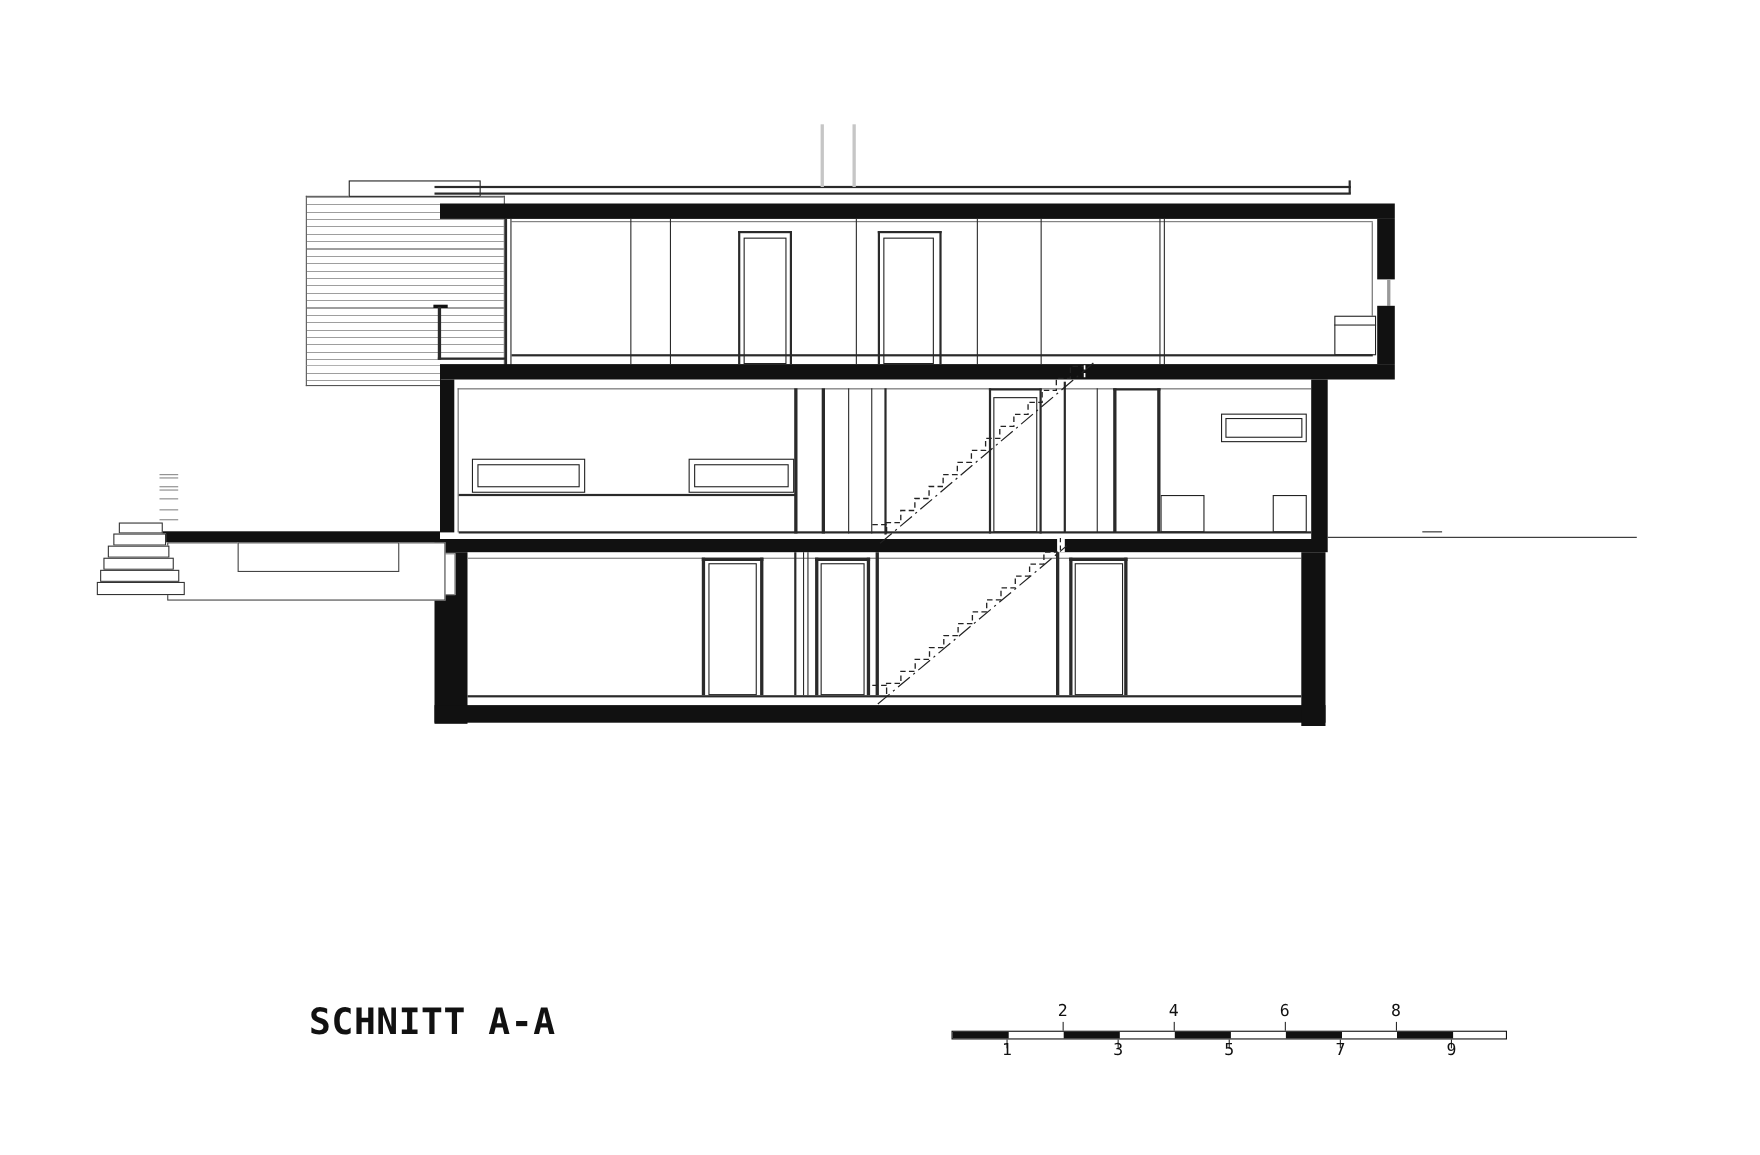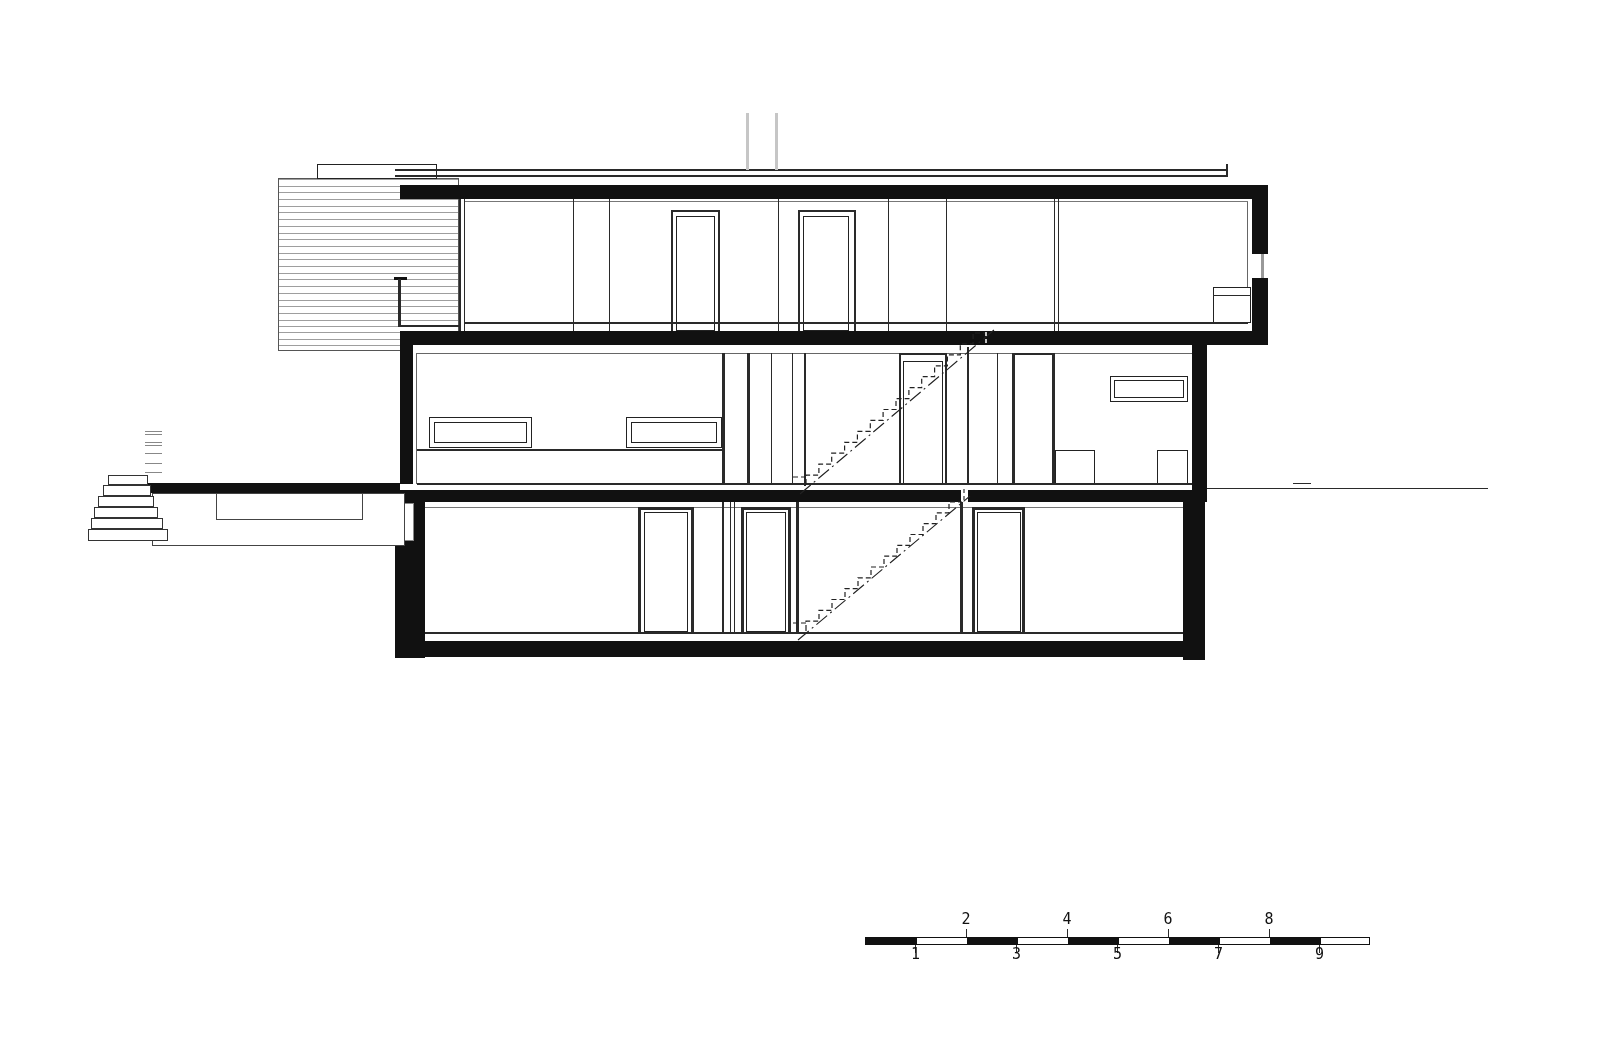--- a/index.html
+++ b/index.html
@@ -143,20 +143,21 @@
 
   <svg width="1600" height="1050" viewBox="0 0 1600 1050">
     <path id="stair-mid" fill="none" stroke="#222" stroke-width="1.2" stroke-dasharray="5 3" d="M793.0,477.0 H806 V486 V475.1 H818.9 V464.1 H831.7 V453.2 H844.6 V442.3 H857.4 V431.4 H870.3 V420.4 H883.1 V409.5 H896.0 V398.6 H908.9 V387.6 H921.7 V376.7 H934.6 V365.8 H947.4 V354.9 H960.3 V343.9 H973.1 V333.0 H986.0"></path>
     <line x1="800" y1="494" x2="994" y2="330" stroke="#222" stroke-width="1.1" stroke-dasharray="14 4 2 4"></line>
     <path id="stair-base" fill="none" stroke="#222" stroke-width="1.2" stroke-dasharray="5 3" d="M793.0,623.0 H806 V632 V621.2 H819.0 V610.3 H832.0 V599.5 H845.0 V588.7 H858.0 V577.8 H871.0 V567.0 H884.0 V556.2 H897.0 V545.3 H910.0 V534.5 H923.0 V523.7 H936.0 V512.8 H949.0 V502.0 H962.0"></path>
     <line x1="798" y1="640" x2="970" y2="496" stroke="#222" stroke-width="1.1" stroke-dasharray="14 4 2 4"></line>
     <line x1="986" y1="332" x2="986" y2="347" stroke="#fff" stroke-width="1.5" stroke-dasharray="4 3"></line>
     <line x1="964" y1="489" x2="964" y2="503" stroke="#222" stroke-width="1.1" stroke-dasharray="4 3"></line>
   </svg>
 
+  <div id="title" class="a" style="left:281px;top:909px">SCHNITT A-A</div>
 
   <div class="a bar" style="left:865px;top:937px;width:505px;height:8px">
     <div class="seg" style="left:0px;width:50.5px"></div>
     <div class="seg" style="left:101px;width:50.5px"></div>
     <div class="seg" style="left:202px;width:50.5px"></div>
     <div class="seg" style="left:303px;width:50.5px"></div>
     <div class="seg" style="left:404px;width:50.5px"></div>
   </div>
 
   <div class="a l" style="left:965.5px;top:929px;width:1.2px;height:8px"></div>

